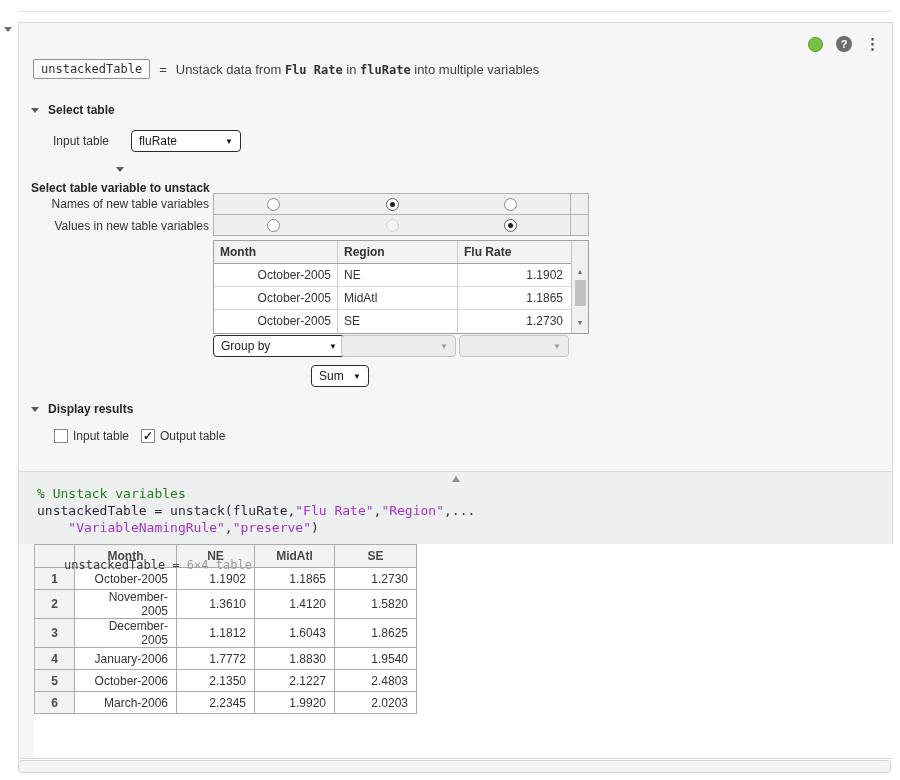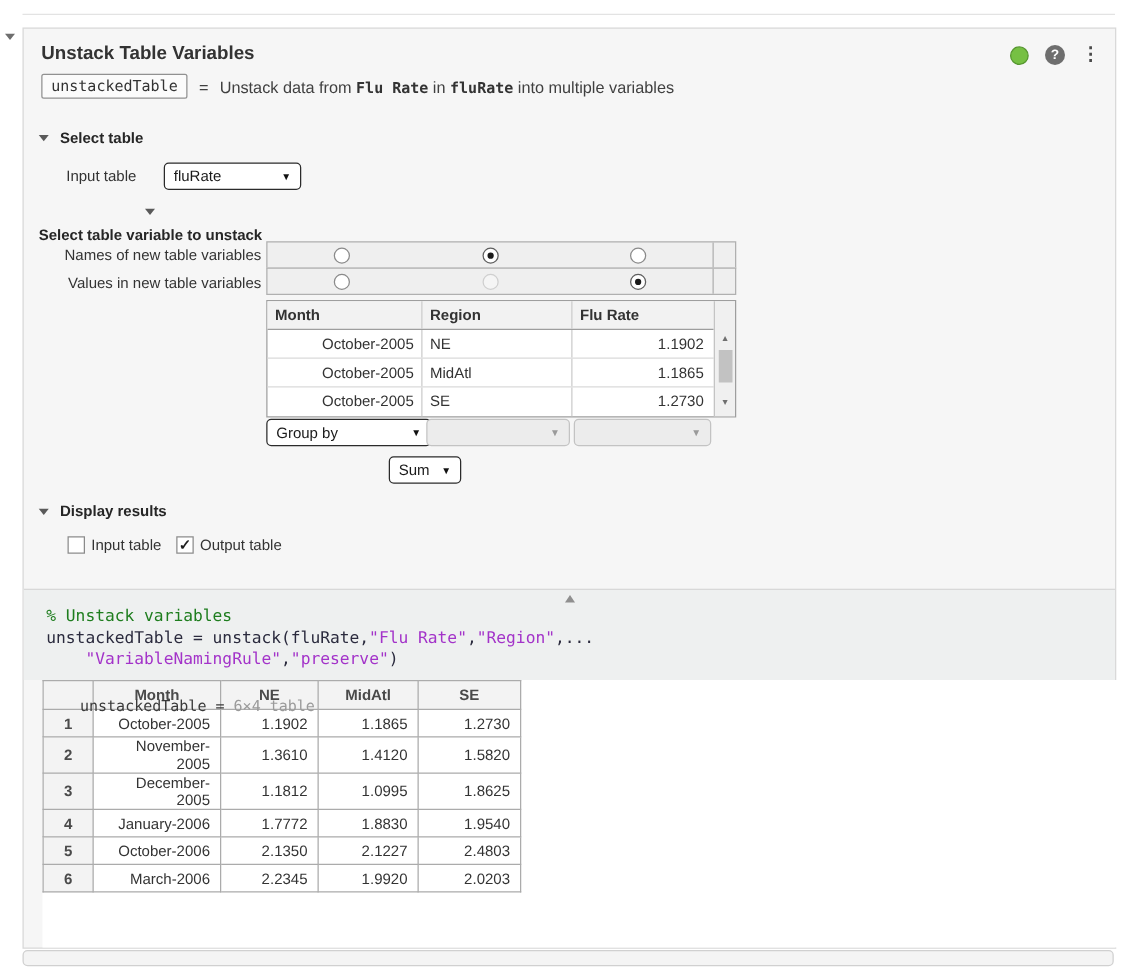--- a/index.html
+++ b/index.html
@@ -118,21 +118,20 @@
 </head>
 <body>
 
 <div id="top-line" class="abs"></div>
 <div id="outer-caret" class="abs caret-down"></div>
 
 <div id="panel" class="abs">
 
   <div id="form-area" class="abs">
 
-    <div id="task-title" class="abs">Unstack Table Variables</div>
 
     <div id="header-icons" class="abs">
       <div id="status-dot"></div>
       <div id="help-icon">?</div>
       <div id="menu-icon">⋮</div>
     </div>
 
     <div id="subtitle-row" class="abs">
       <span id="output-var-box">unstackedTable</span>
       <span class="summary-text">=</span>
@@ -289,21 +288,21 @@
             <td class="rownum">2</td>
             <td>November-2005</td>
             <td>1.3610</td>
             <td>1.4120</td>
             <td>1.5820</td>
           </tr>
           <tr>
             <td class="rownum">3</td>
             <td>December-2005</td>
             <td>1.1812</td>
-            <td>1.0995</td>
+            <td>1.6043</td>
             <td>1.8625</td>
           </tr>
           <tr>
             <td class="rownum">4</td>
             <td>January-2006</td>
             <td>1.7772</td>
             <td>1.8830</td>
             <td>1.9540</td>
           </tr>
           <tr>

